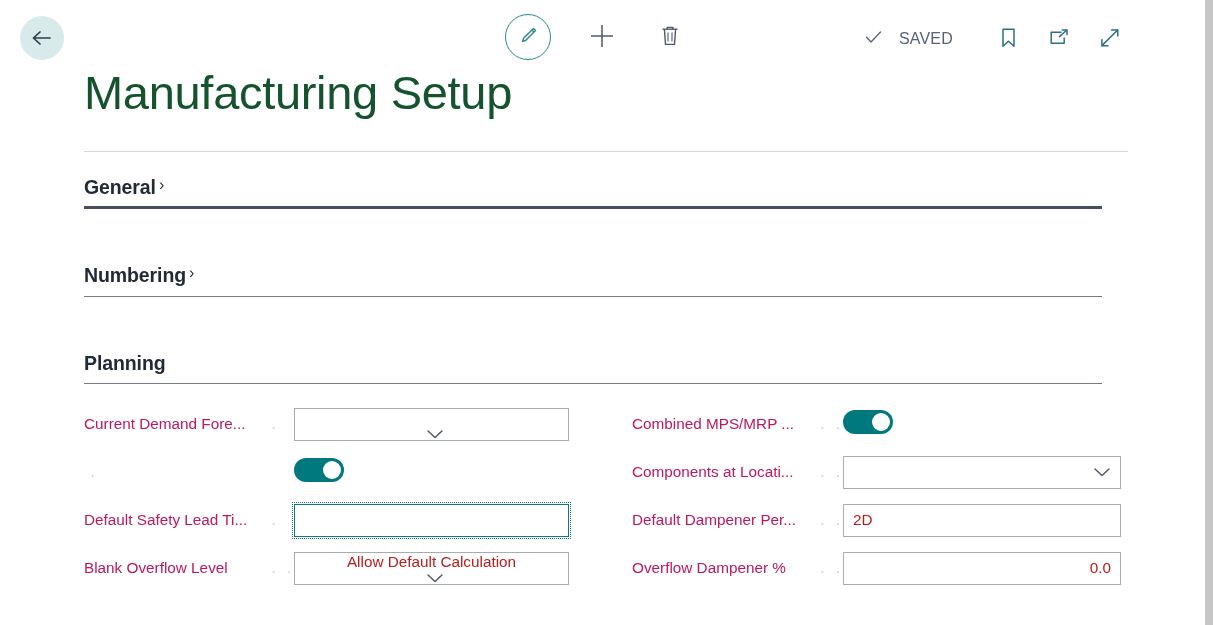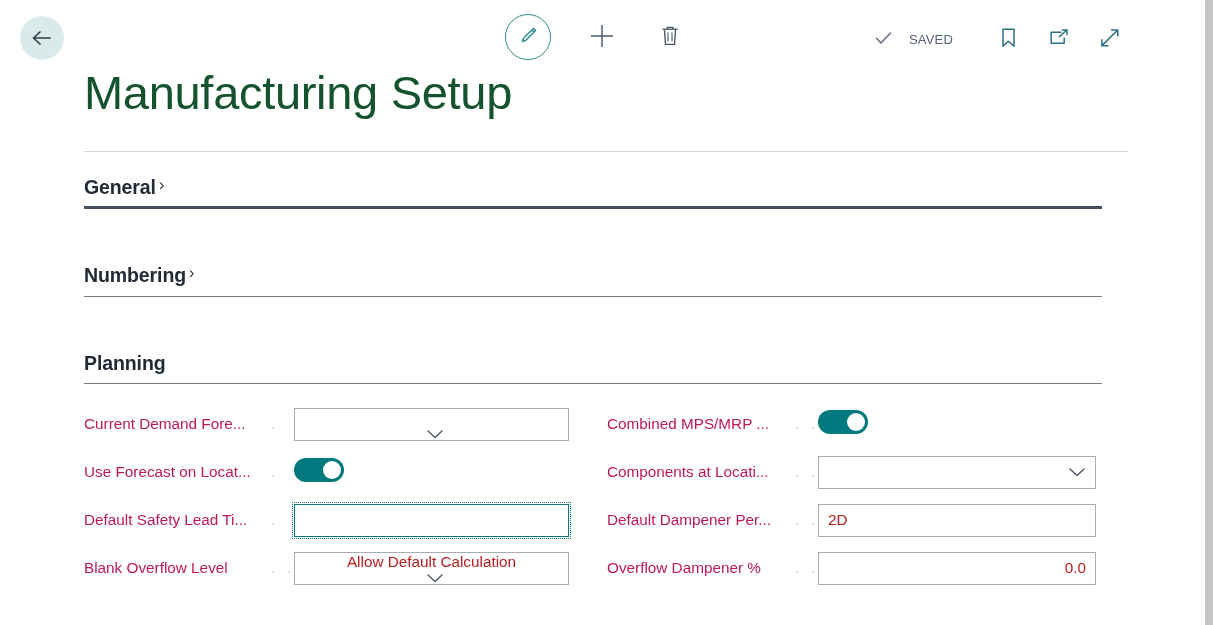--- a/index.html
+++ b/index.html
@@ -59,21 +59,21 @@
   }
 
   .tb-right {
     position: absolute;
     right: 78px; top: 22px;
     display: flex; align-items: center;
   }
   .saved-block {
     display: flex; align-items: center; gap: 17px;
     color: #56607a;
-    font-size: 13px;
+    font-size: 16px;
     letter-spacing: 0.2px;
     margin-right: 38px;
     white-space: nowrap;
   }
   .saved-label { font-weight: 400; color: #56617b; }
   .right-icons { display: flex; align-items: center; gap: 17px; }
 
   
   .title {
     position: absolute;
@@ -119,21 +119,21 @@
   .rule-thin  { height: 1px; background: #737b87; width: 1018px; }
 
   
   .form {
     position: absolute;
     left: 84px; top: 400px;
     width: 1030px;
   }
   .col { position: absolute; top: 0; }
   .col-left  { left: 0px;   width: 490px; }
-  .col-right { left: 523px; width: 500px; }
+  .col-right { left: 548px; width: 500px; }
 
   .field-row {
     position: relative;
     height: 48px;
     display: flex;
     align-items: center;
   }
   .fld-label {
     font-size: 15.3px;
     color: #be185d;
@@ -346,21 +346,20 @@
             <span class="caret">
               <svg width="18" height="12" viewBox="0 0 18 12">
                 <path d="M2 3 L9 9.6 L16 3" fill="none" stroke="#4b5563" stroke-width="1.4" stroke-linecap="round" stroke-linejoin="round"></path>
               </svg>
             </span>
           </div>
         </div>
       </div>
 
       <div class="field-row">
-        <span class="fld-label">Use Forecast on Locat...</span>
         <span class="leader">·</span>
         <div class="ctrl">
           <div class="toggle">
             <span class="knob"></span>
           </div>
         </div>
       </div>
 
       <div class="field-row">
         <span class="fld-label">Default Safety Lead Ti...</span>

